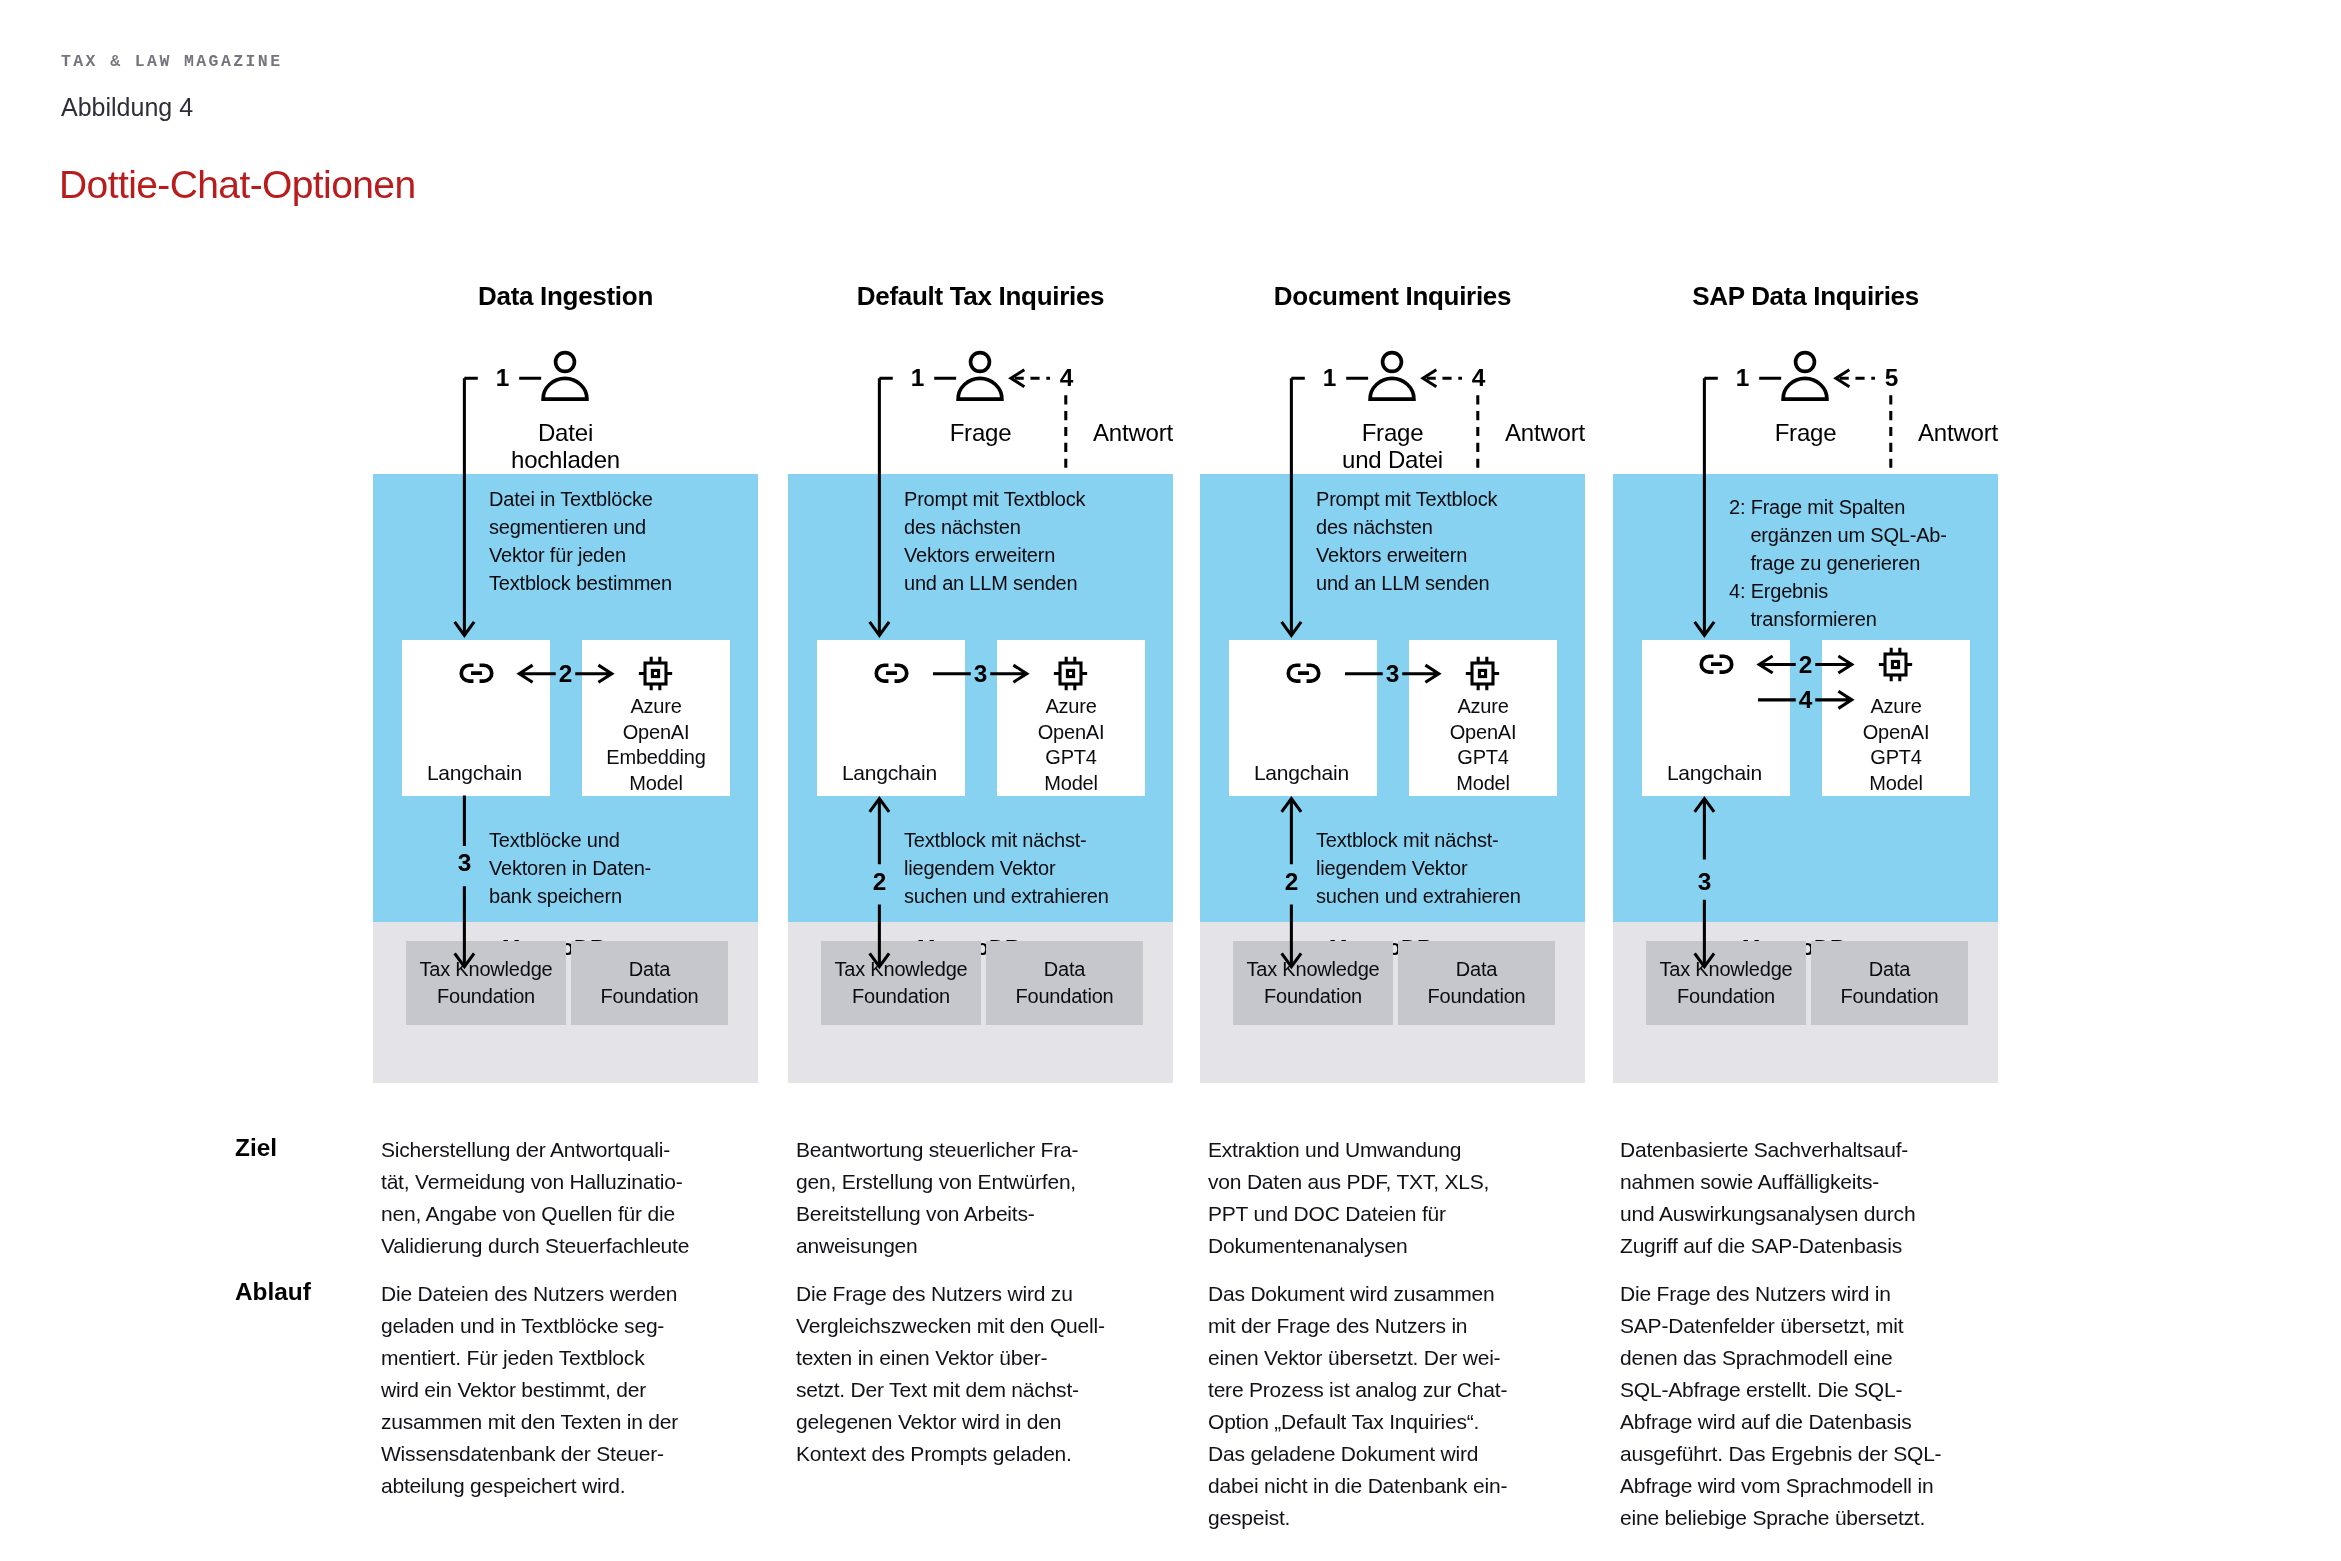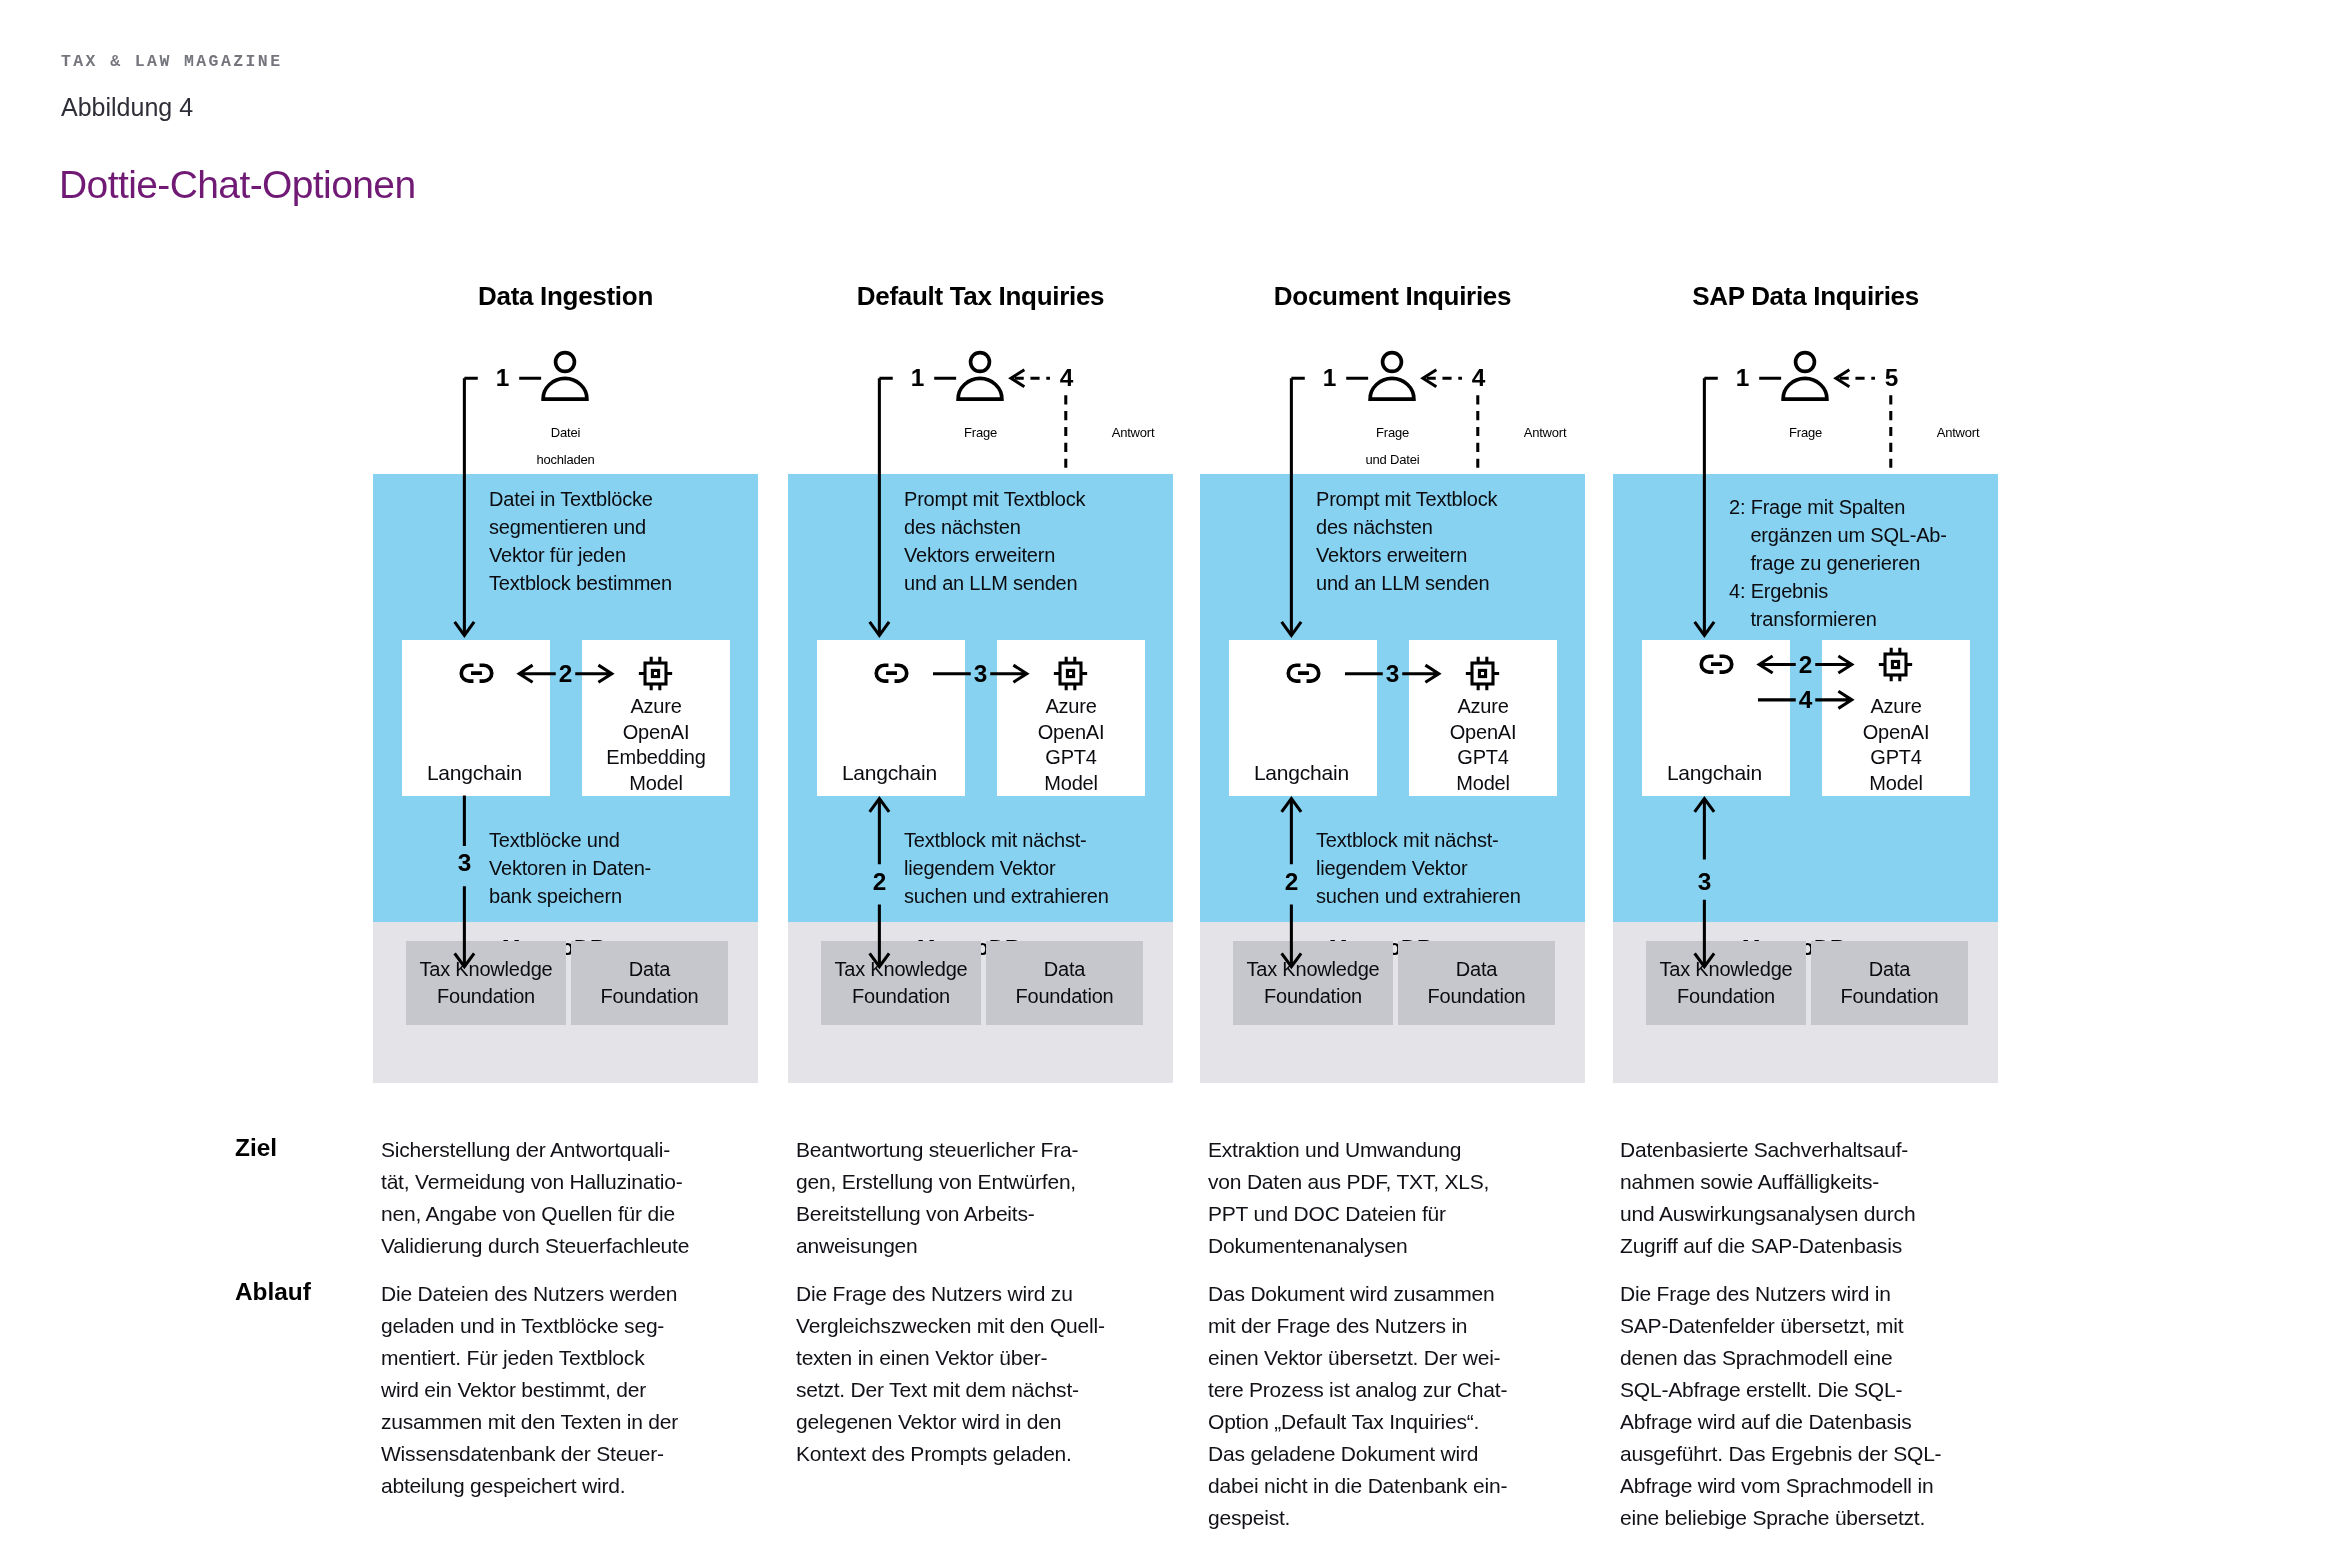--- a/index.html
+++ b/index.html
@@ -5,36 +5,36 @@
   html,body{margin:0;padding:0;}
   body{
     width:2342px;height:1561px;position:relative;background:#ffffff;
     font-family:"Liberation Sans", sans-serif;color:#1a1a24;
     -webkit-font-smoothing:antialiased;
   }
   .abs{position:absolute;}
   
   .kicker{left:61px;top:52px;font-size:16.5px;font-weight:700;letter-spacing:2.4px;color:#75757e;font-family:Liberation Mono, monospace;}
   .figure-label{left:61px;top:93px;font-size:25px;font-weight:400;color:#2e2e38;}
-  .page-title{left:59px;top:163px;font-size:39px;font-weight:400;color:#701a75;letter-spacing:-0.6px;}
+  .page-title{left:59px;top:163px;font-size:39px;font-weight:400;color:#b91c1c;letter-spacing:-0.6px;}
   
   .col{position:absolute;top:268px;width:385px;height:815px;}
   .c1{left:373px;} .c2{left:788px;} .c3{left:1200px;} .c4{left:1613px;}
   .col-title{position:absolute;left:0;top:13.4px;width:385px;text-align:center;
     font-size:26px;font-weight:700;color:#000;letter-spacing:-0.3px;}
   .person{position:absolute;left:164px;top:81px;}
   .num{position:absolute;width:27px;text-align:center;font-size:24.4px;font-weight:700;color:#000;}
   .n-in{left:116px;top:96px;}
   .n-out{left:265px;top:96px;}
   .n-mid{left:179px;top:392px;}
   .c4 .n-mid{top:383px;}
   .n-mid2{left:179px;top:418px;}
   .n-bot{left:78px;top:600px;}
   .c1 .n-bot{top:581px;}
-  .lbl{white-space:pre-line;font-size:13px;line-height:27px;color:#000;letter-spacing:-0.2px;}
+  .lbl{white-space:pre-line;font-size:24px;line-height:27px;color:#000;letter-spacing:-0.2px;}
   .lbl-request{position:absolute;left:0;top:151px;width:385px;text-align:center;}
   .lbl-answer{position:absolute;left:290px;top:151px;width:110px;text-align:center;}
   .bluebox{position:absolute;left:0;top:206px;width:385px;height:448px;background:#87d2f0;}
   .graypanel{position:absolute;left:0;top:654px;width:385px;height:161px;background:#e4e4e8;}
   .p-top{position:absolute;left:116px;top:217px;width:268px;white-space:pre-line;
     font-size:20px;line-height:28px;color:#0b0b10;letter-spacing:-0.2px;}
   .c4 .p-top{top:225px;}
   .p-bottom{position:absolute;left:116px;top:558px;width:268px;white-space:pre-line;
     font-size:20px;line-height:28px;color:#0b0b10;letter-spacing:-0.2px;}
   .c4 .p-bottom{top:564px;}

